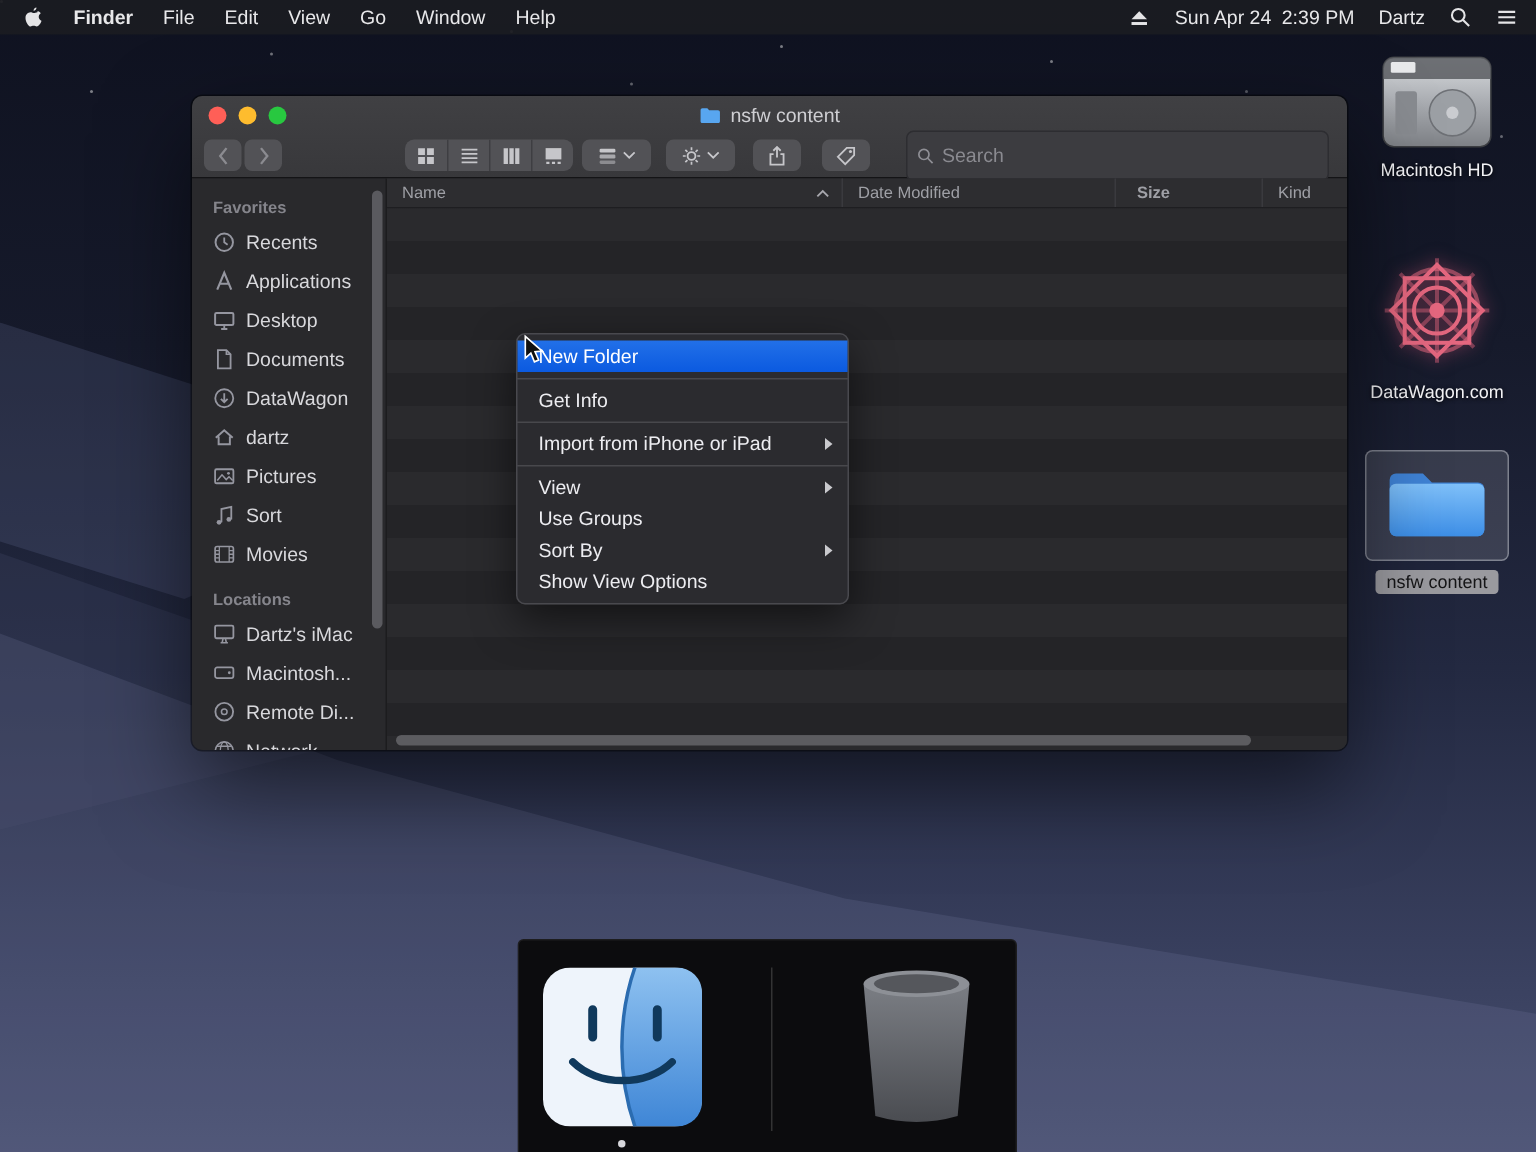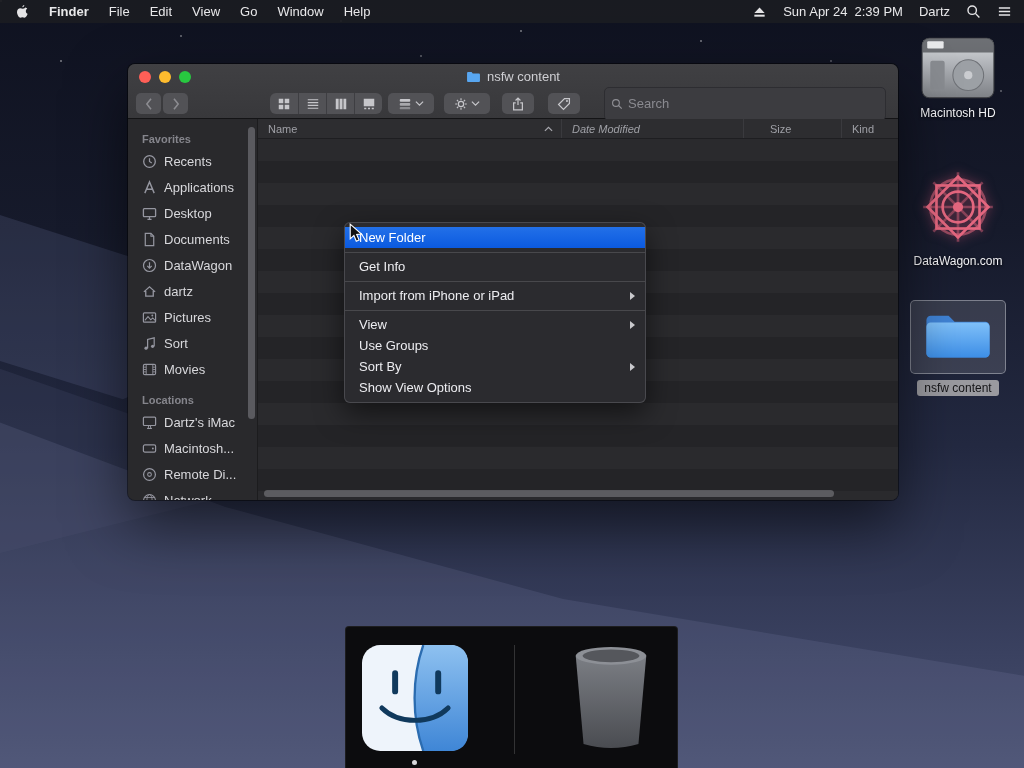--- a/index.html
+++ b/index.html
@@ -80,31 +80,31 @@
   .sb-item { height:26px; display:flex; align-items:center; gap:7px; padding-left:14px; white-space:nowrap; }
   .sb-item .icn { width:15px; height:15px; color:#9596a0; flex:0 0 auto; display:block; }
   .sb-scroll { position:absolute; right:2px; top:8px; width:7px; height:292px;
     border-radius:4px; background:rgba(172,172,180,.38); }
 
   .main { flex:1; display:flex; flex-direction:column; min-width:0; position:relative; background:#252528; }
   .listhead { flex:0 0 20px; background:#2d2d30; border-bottom:1px solid #1e1e21;
     display:flex; color:#9fa0a6; font-size:11px; }
   .col { display:flex; align-items:center; height:100%; }
   .col-name { flex:0 0 303px; padding:0 8px 0 10px; justify-content:space-between; }
-  .col-date { flex:0 0 182px; padding-left:10px; border-left:1px solid #3a3a3e;font-style:italic; }
-  .col-size { flex:0 0 98px; padding-left:26px; border-left:1px solid #3a3a3e; }
+  .col-date { flex:0 0 182px; padding-left:10px; border-left:1px solid #3a3a3e; }
+  .col-size { flex:0 0 98px; padding-left:14px; border-left:1px solid #3a3a3e;font-weight:bold; }
   .col-kind { flex:1; padding-left:10px; border-left:1px solid #3a3a3e; }
   .sort-caret { width:9px; height:6px; display:block; color:#a8a8ae; }
   .rows { flex:1; background:repeating-linear-gradient(180deg,
       #2a2a2d 0px, #2a2a2d 22px, #242427 22px, #242427 44px); }
   .hscroll { position:absolute; left:6px; bottom:3px; width:570px; height:7px;
     border-radius:4px; background:rgba(200,200,205,.32); }
 
   
-  .ctx { position:absolute; left:344px; top:222px; width:302px; z-index:40;
+  .ctx { position:absolute; left:344px; top:222px; width:222px; z-index:40;
     background:rgba(43,43,47,.97); border:1px solid rgba(95,95,100,.6); border-radius:6px;
     box-shadow:0 10px 28px rgba(0,0,0,.55); padding:4px 0; font-size:13px; color:#ededf1; }
   .ctx-item { height:21px; display:flex; align-items:center; padding:0 9px 0 14px; }
   .ctx-item.hl { background:linear-gradient(180deg,#2270e8,#0b5ae0); color:#fff; }
   .ctx-sep { height:1px; background:rgba(255,255,255,.14); margin:3.5px 0; }
   .ctx-arrow { margin-left:auto; width:7px; height:10px; color:#c9c9cd; display:block; }
 
   
   .cursor { position:absolute; left:349px; top:223px; width:14px; z-index:70; }
 

